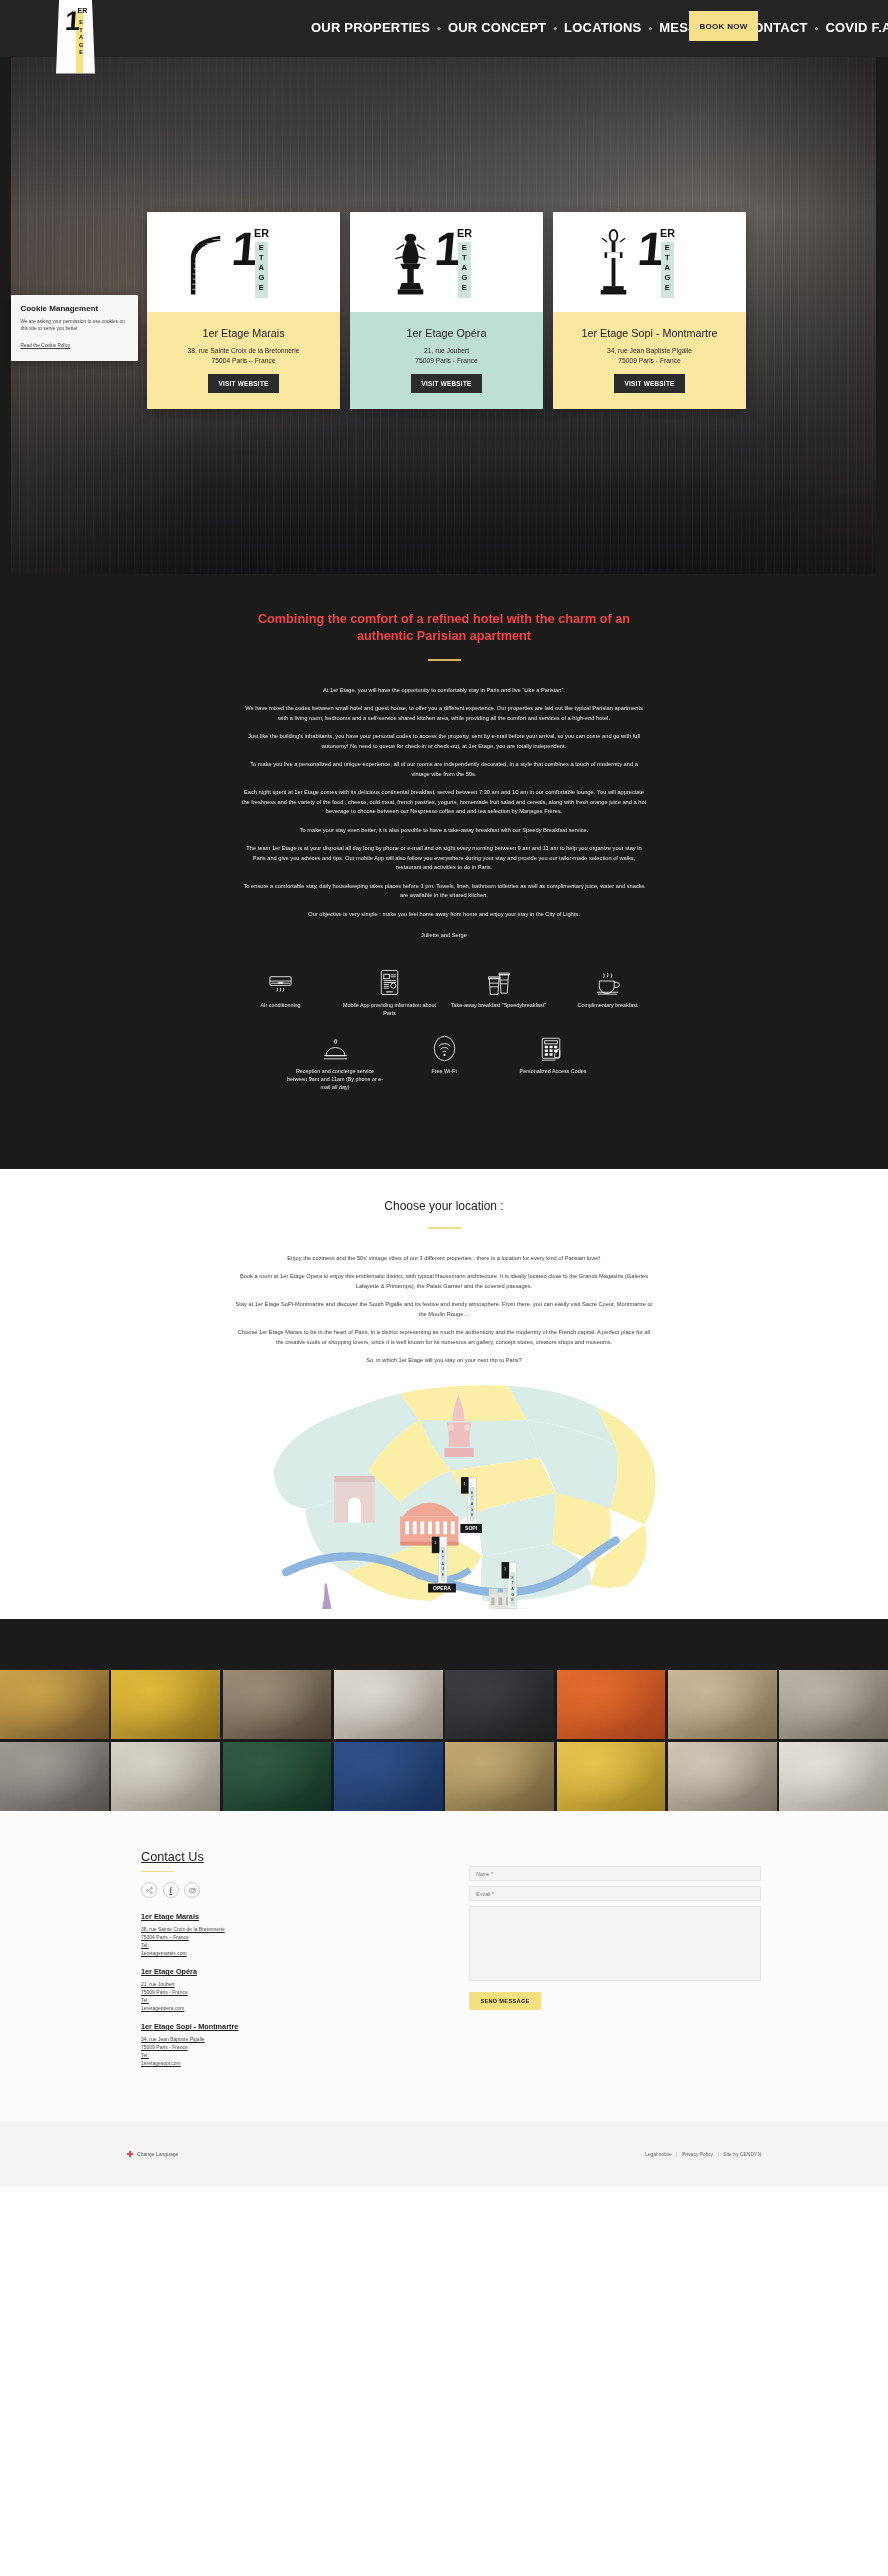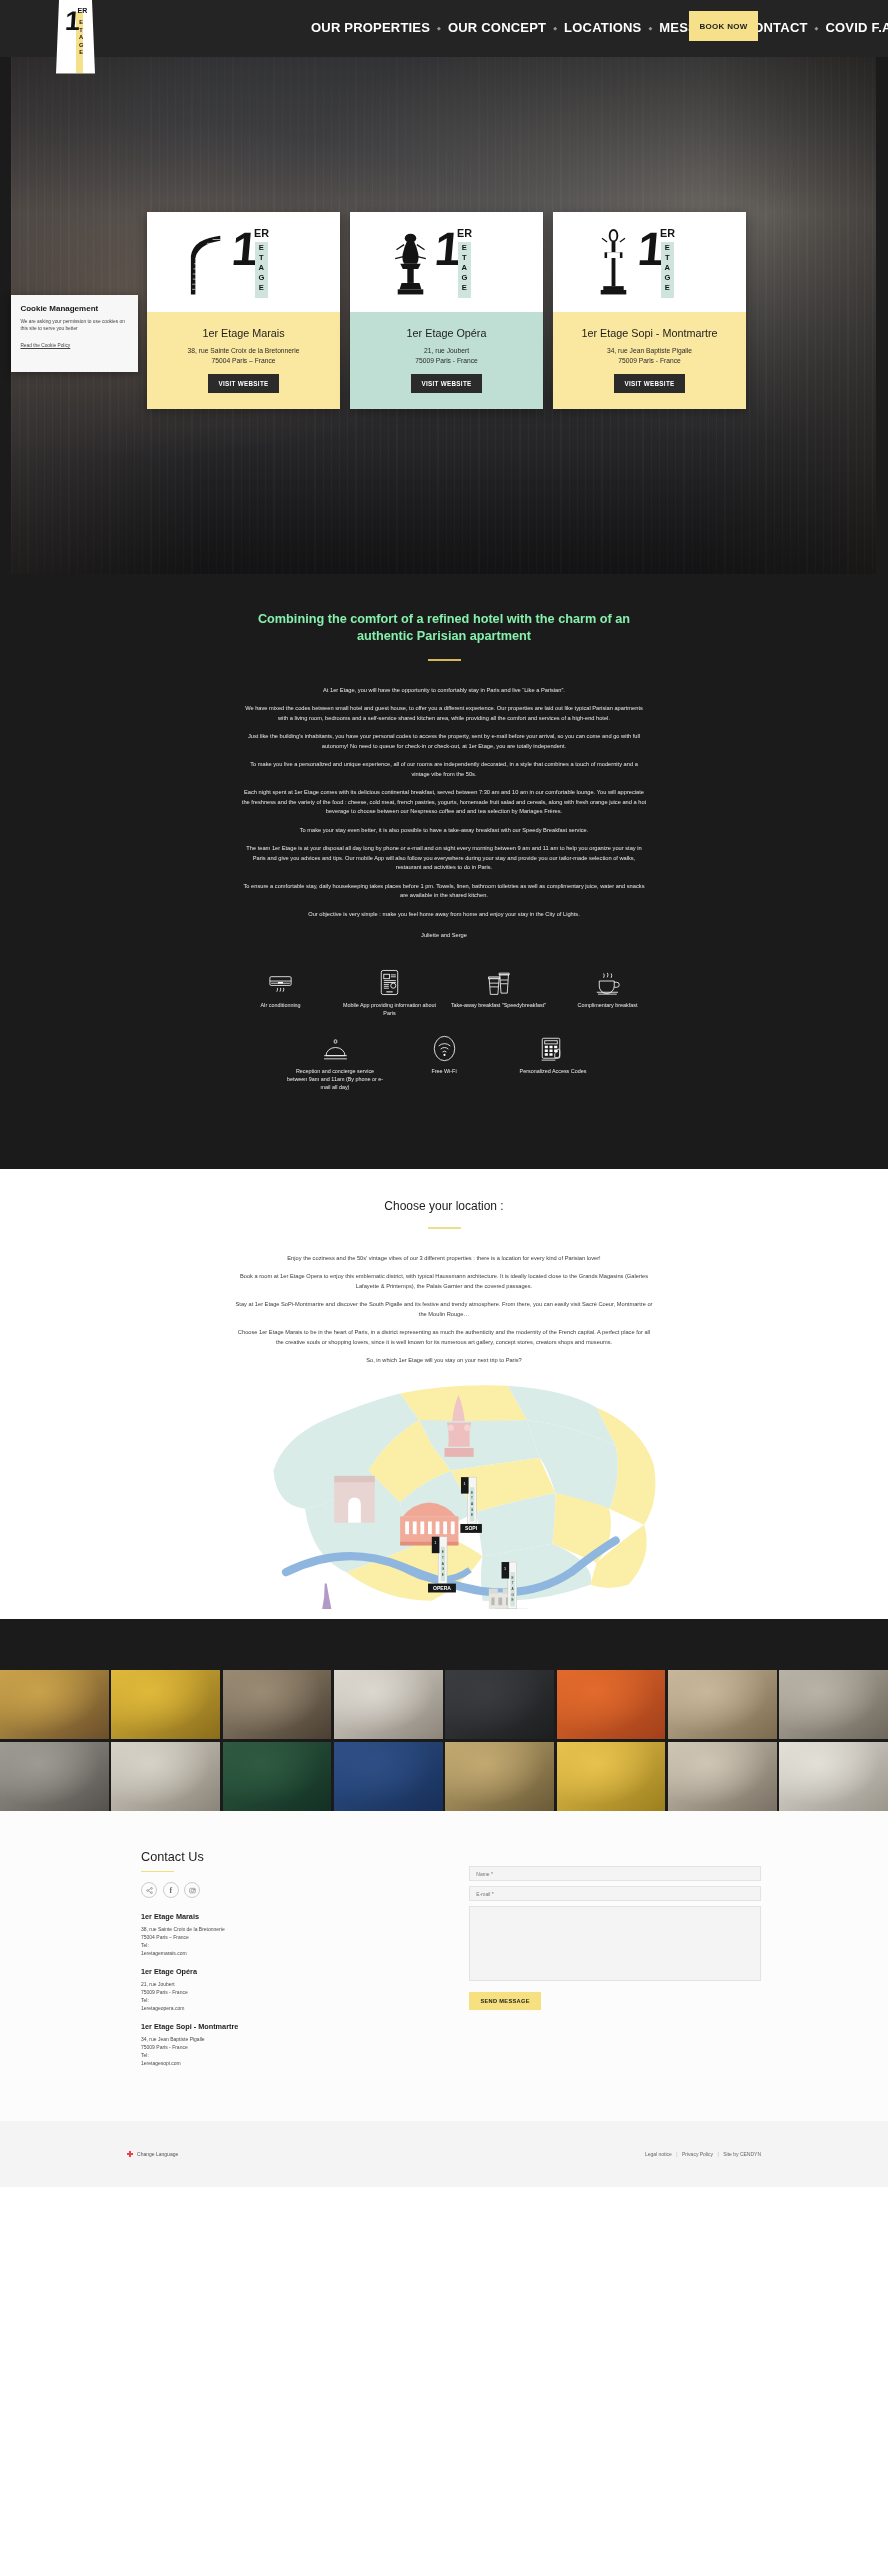--- a/index.html
+++ b/index.html
@@ -175,35 +175,35 @@
     font-size:6.3px; font-weight:700; letter-spacing:0.3px;
     padding: 5.7px 10.8px; cursor:pointer;
   }
 
   
   .cookie {
     position:absolute;
     left: 11.4px; top: 295px;
     width: 127px;
     background: #f7f7f7;
-    padding: 9px 9px 23px;
+    padding: 9px 9px 12px;
     z-index: 20;
     box-shadow: 0 1.9px 9px rgba(0,0,0,.4);
   }
   .cookie h3 { font-size: 8px; font-weight:700; color:#1a1a1a; margin-bottom:5px; }
   .cookie p  { font-size: 4.8px; color:#444; line-height:7px; margin-bottom:5.7px; }
   .cookie a  { font-size: 4.8px; color:#444; text-decoration: underline; }
 
   
   .concept {
     background:#1b1b1b;
     padding: 37px 0 61px;
   }
   .concept-h {
-    color:#86efac; text-align:center;
+    color:#ef4444; text-align:center;
     font-size: 12.7px; font-weight:700; line-height: 17px;
     max-width: 419px; margin: 0 auto;
   }
   .rule { width: 33px; height: 1.9px; background:#d9b65a; margin: 14px auto 25px; }
   .rule.light { background:#e8e08a; }
   .concept-body { width: 406px; margin: 0 auto; }
   .concept-body p {
     color:#e8e8e8; font-size: 5.7px; line-height: 9.5px;
     text-align:center; margin-bottom: 9px;
   }
@@ -230,21 +230,21 @@
   .paris-map { width:100%; height:100%; display:block; }
 
   
   .gallery-sec { background:#1b1b1b; padding: 27px 0 0; }
   .gallery-h { color:#fff; text-align:center; font-size:12px; font-weight:700; line-height:16.5px; }
   .grid { display:grid; grid-template-columns: repeat(8, 1fr); gap: 2.5px; margin-top: 24px; }
   .cell { height: 69px; position:relative; overflow:hidden; }
 
   
   .contact { background:#fcfcfc; padding: 39px 0 44px; }
-  .contact-inner { width: 634px; margin: 0 auto; display:flex; }
+  .contact-inner { width: 634px; margin: 0 auto; display:flex;text-decoration:underline; }
   .contact-left { width: 317px; padding-left: 14px; }
   .contact-right { width: 317px; padding-left: 25px; padding-top: 16.5px; }
   .contact-h { font-size: 12.7px; font-weight:400; color:#1d1d1d; }
   .rule-left { width: 33px; height: 1.3px; background:#f2df7a; margin: 7.6px 0 10px; }
   .socials { display:flex; gap: 5.7px; margin-bottom: 14px; }
   .soc {
     width: 16px; height: 16px; border-radius:50%;
     border: 0.6px solid #cdcdcd;
     display:flex; align-items:center; justify-content:center;
     color:#666; cursor:pointer; background:#fcfcfc;

